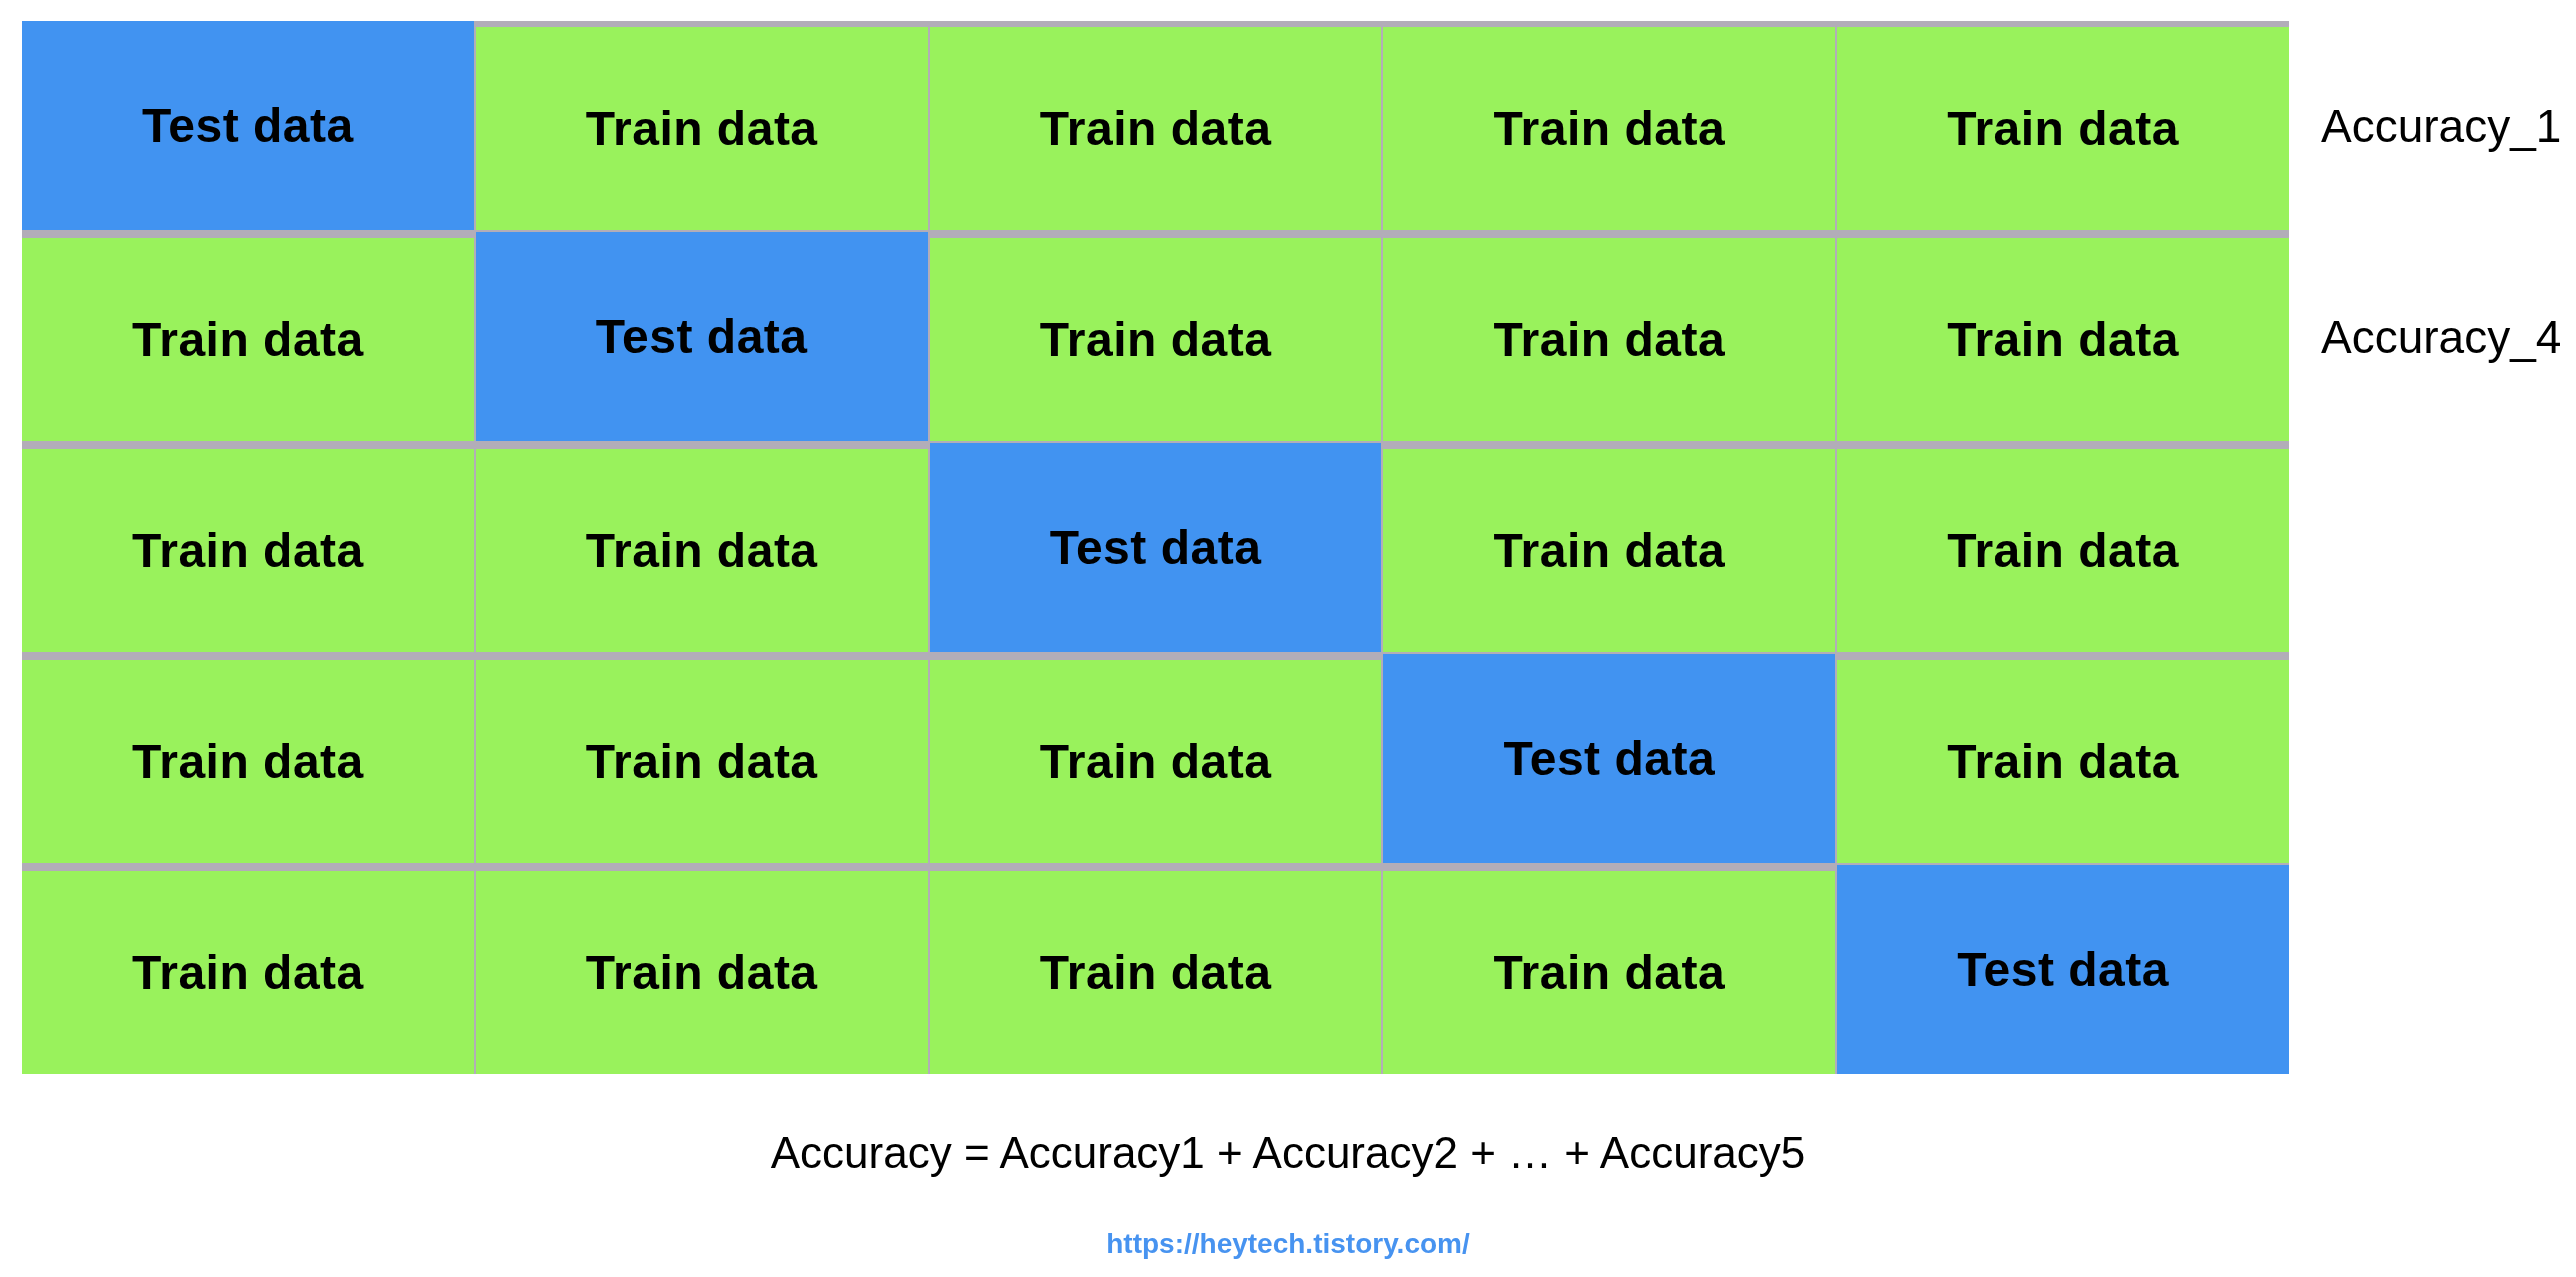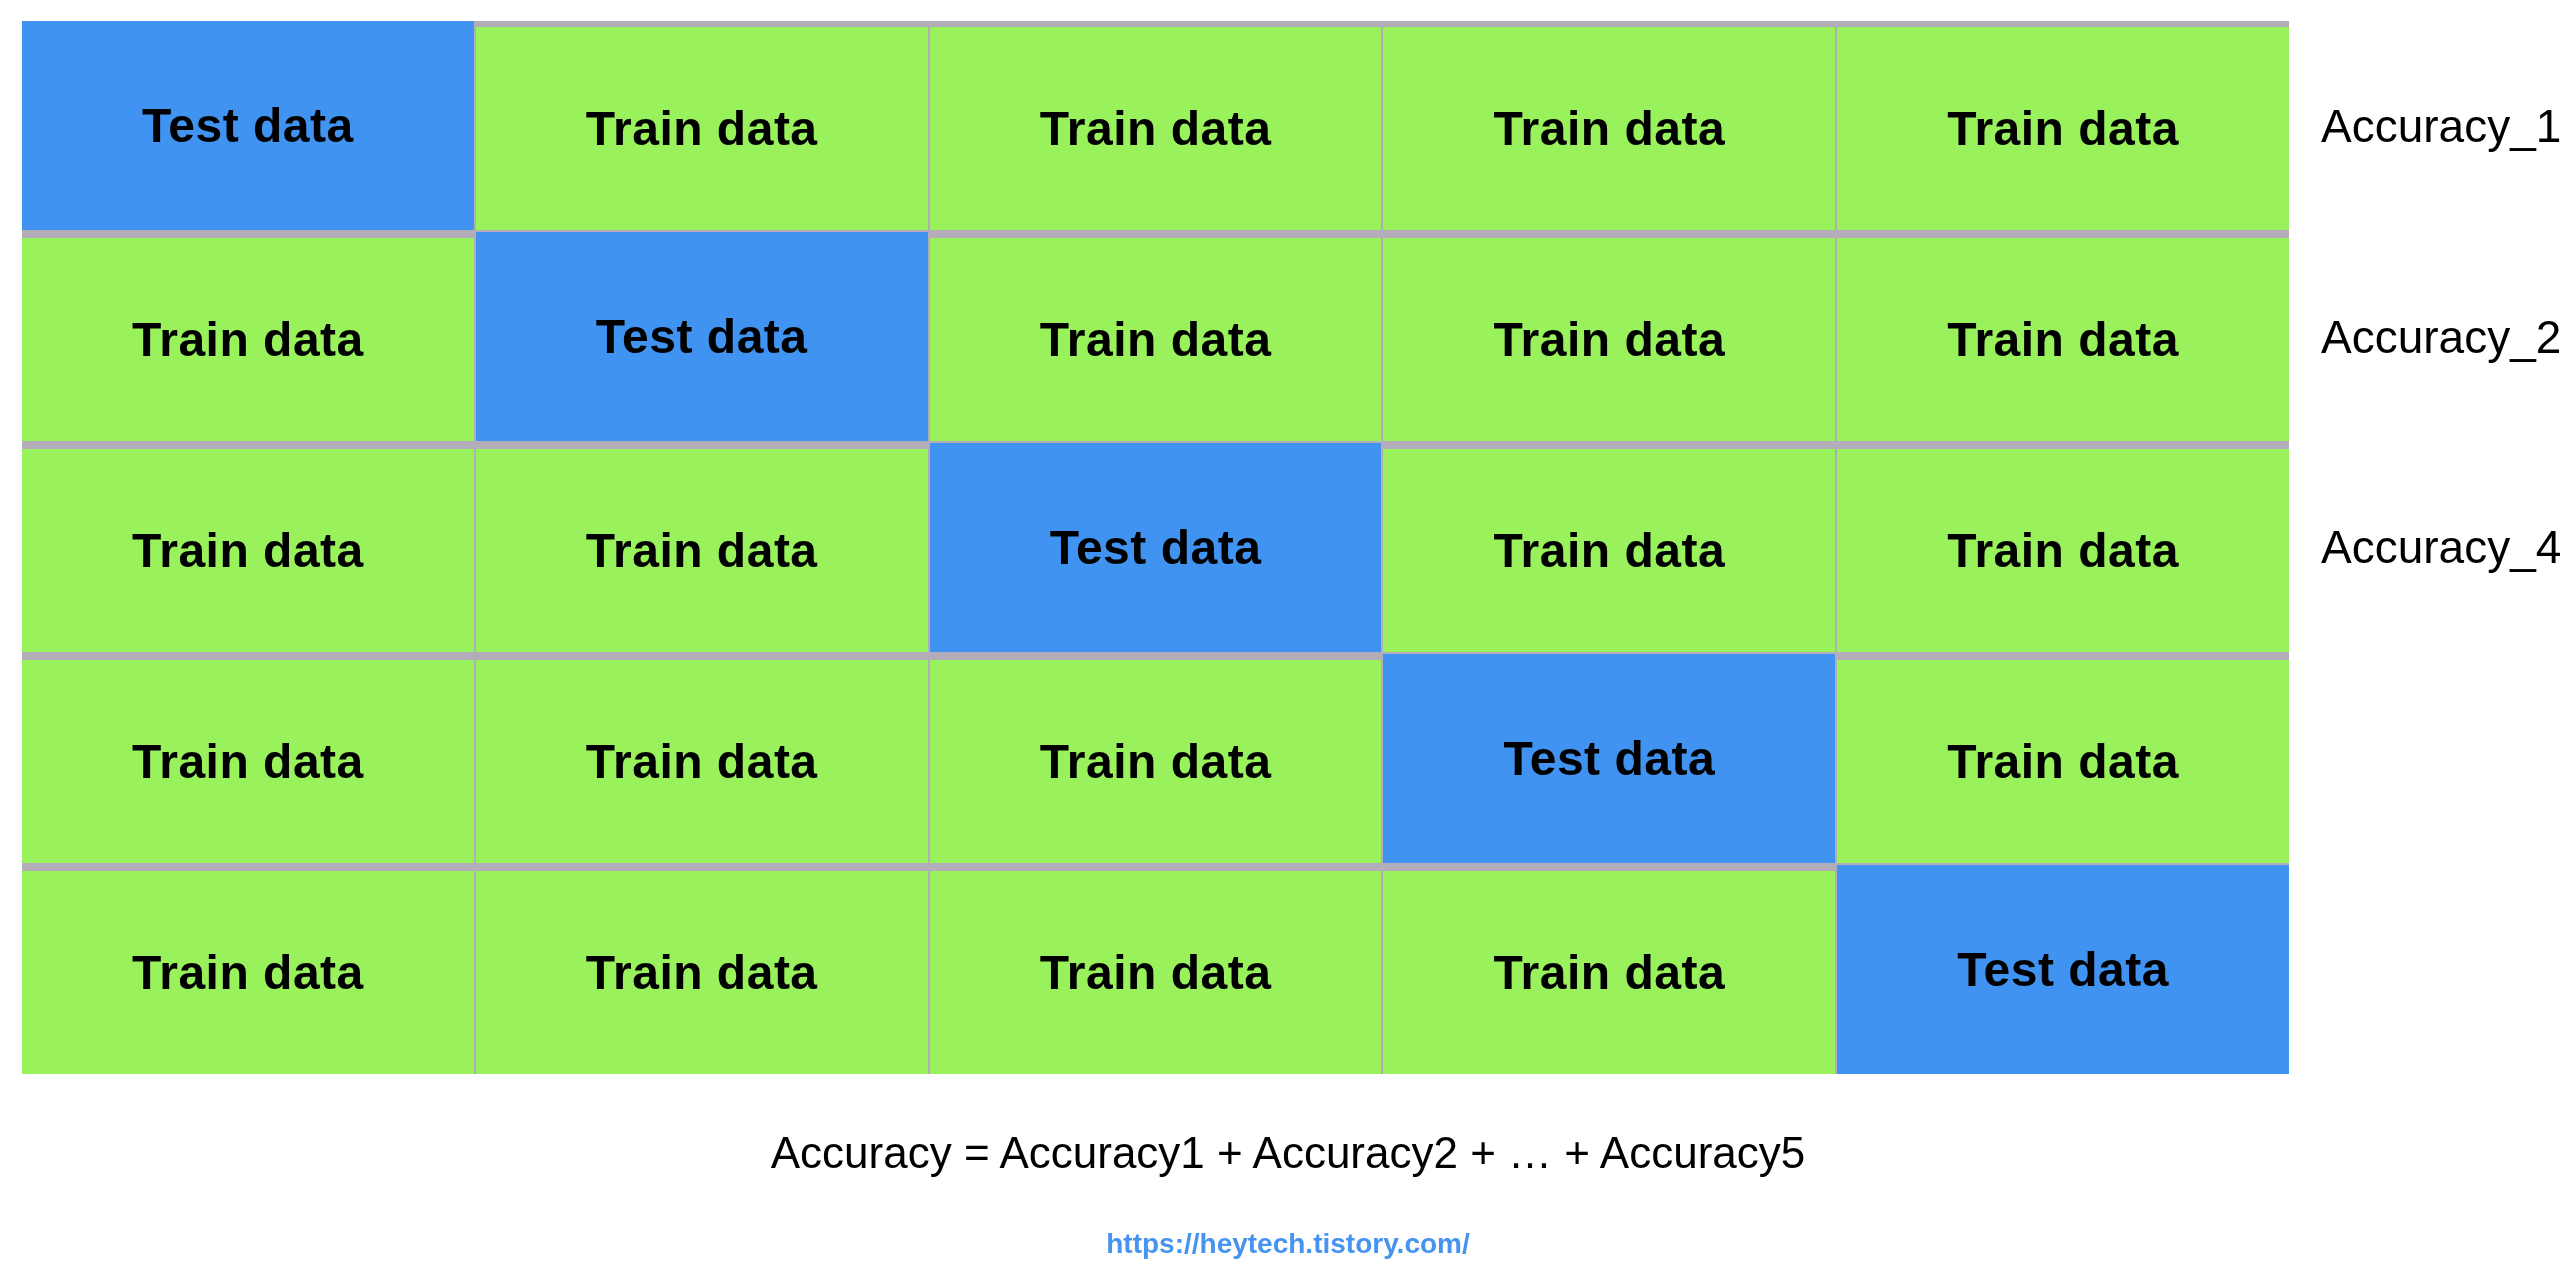--- a/index.html
+++ b/index.html
@@ -128,21 +128,20 @@
 
     <div class="cell cell--train">Train data</div>
     <div class="cell cell--train">Train data</div>
     <div class="cell cell--train">Train data</div>
     <div class="cell cell--train">Train data</div>
     <div class="cell cell--test">Test data</div>
   </div>
 
   <div class="row-labels">
     <div class="row-label">Accuracy_1</div>
-    <div class="row-label">Accuracy_2</div>
     <div class="row-label">Accuracy_4</div>
   </div>
 
   <div class="formula"><span class="bold">Accuracy</span><span> = Accuracy1 + Accuracy2 + … + Accuracy5</span></div>
 
   <div class="footer-link">
     <a>https://heytech.tistory.com/</a>
   </div>
 
 </div>

